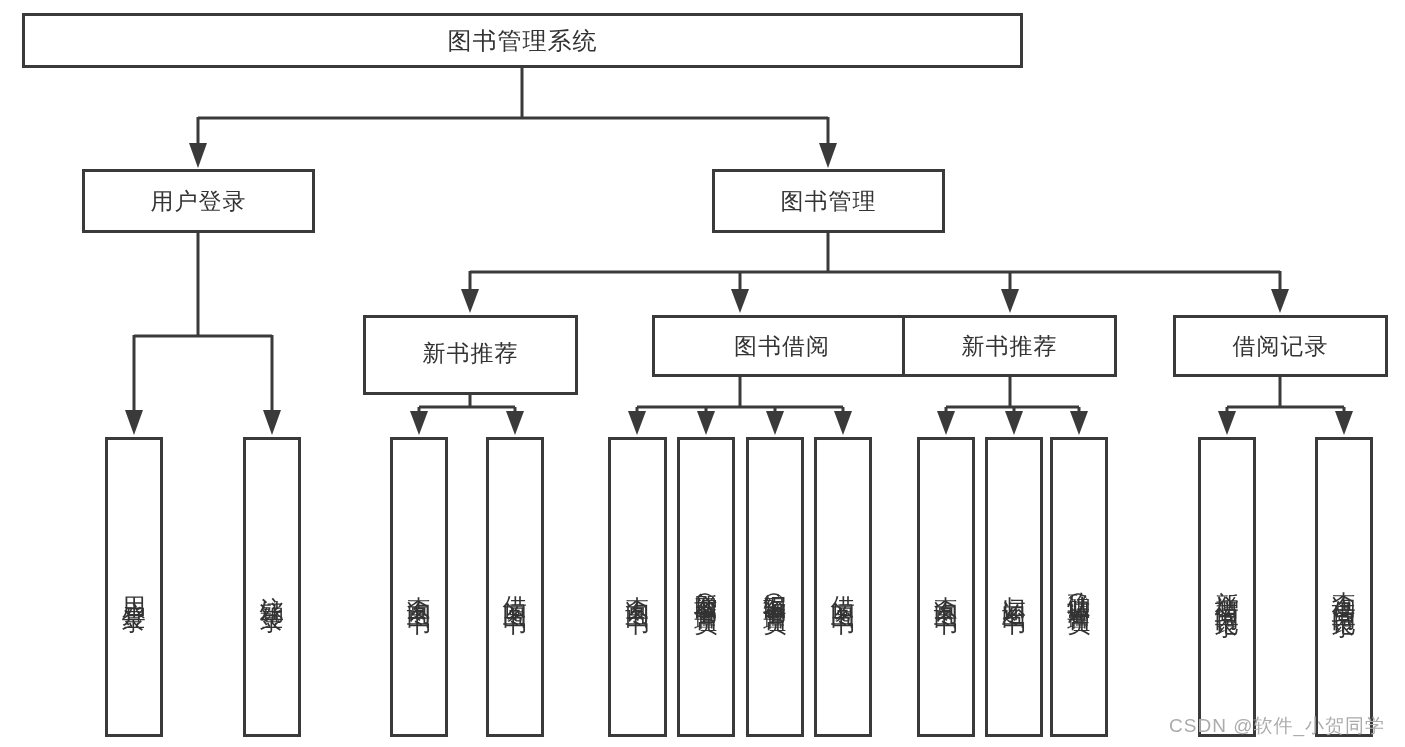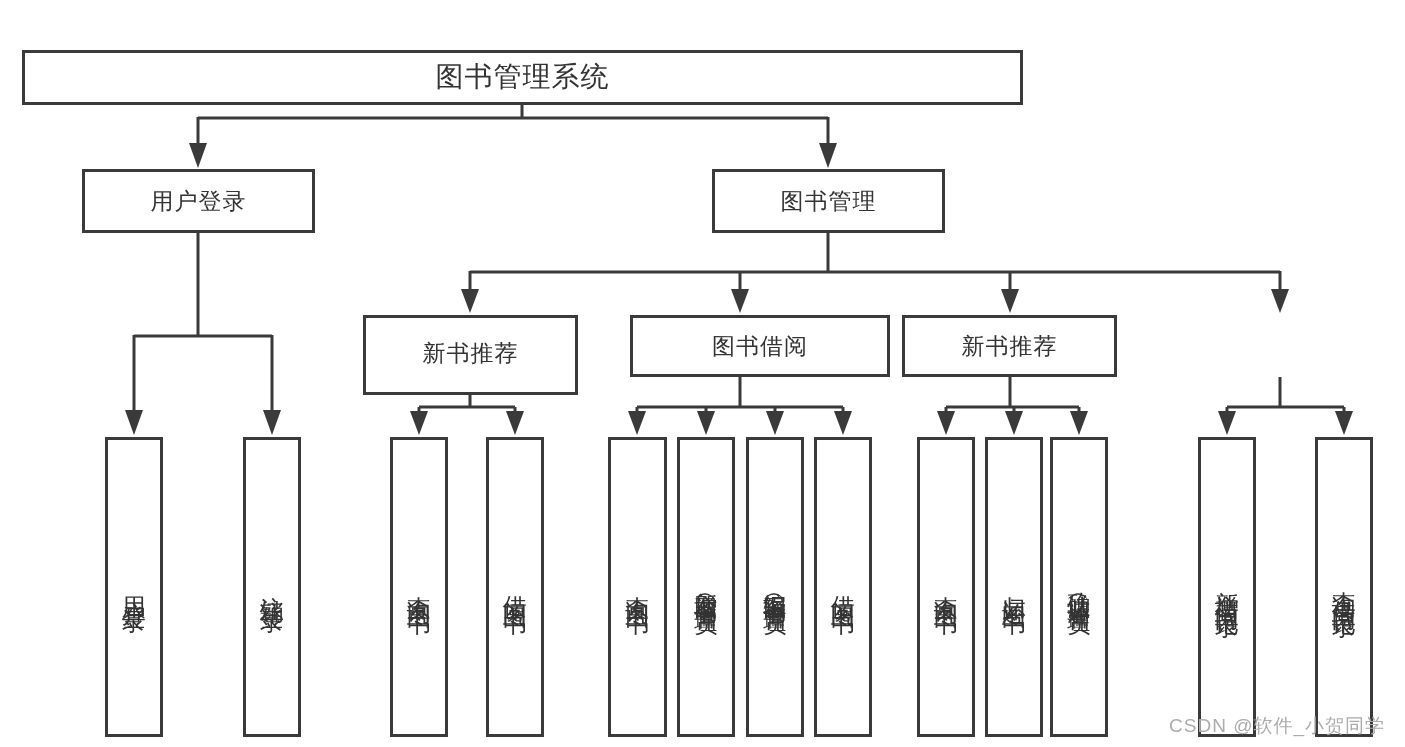--- a/index.html
+++ b/index.html
@@ -32,22 +32,21 @@
     align-items: center;
     justify-content: center;
     text-align: center;
     line-height: 1.15;
   }
   .h-node {
     font-size: 23px;
     letter-spacing: 1px;
   }
   .root-node {
-    font-size: 28px;
-    margin-top: 37px;
+    font-size: 24px;
   }
   .v-node {
     writing-mode: vertical-rl;
     text-orientation: mixed;
     font-size: 24px;
     letter-spacing: 5px;
   }
   .v-node.long {
     letter-spacing: 3px;
     font-size: 23px;
@@ -106,22 +105,23 @@
       <polygon points="1344,435 1335,411 1353,411"></polygon>
     </g>
   </svg>
 
   <div class="node h-node root-node" style="left:22px; top:13px; width:1001px; height:55px;">图书管理系统</div>
 
   <div class="node h-node" style="left:82px; top:169px; width:233px; height:64px;">用户登录</div>
   <div class="node h-node" style="left:712px; top:169px; width:233px; height:64px;">图书管理</div>
 
   <div class="node h-node" style="left:363px; top:315px; width:215px; height:80px;font-family:Liberation Mono, monospace;">新书推荐</div>
-  <div class="node h-node" style="left:630px; top:315px; width:260px; height:62px;">图书借阅</div>
+  <div class="node h-node" style="left:652px; top:315px; width:260px; height:62px;">图书借阅</div>
   <div class="node h-node" style="left:902px; top:315px; width:215px; height:62px;">新书推荐</div>
+  <div class="node h-node" style="left:1173px; top:315px; width:215px; height:62px;">借阅记录</div>
 
   <div class="node v-node" style="left:105px; top:437px; width:58px; height:300px;">用户登录</div>
   <div class="node v-node" style="left:243px; top:437px; width:58px; height:300px;">注销登录</div>
 
   <div class="node v-node" style="left:390px; top:437px; width:58px; height:300px;">查询图书</div>
   <div class="node v-node" style="left:486px; top:437px; width:58px; height:300px;">借阅图书</div>
 
   <div class="node v-node" style="left:608px; top:437px; width:59px; height:300px;">查询图书</div>
   <div class="node v-node long" style="left:677px; top:437px; width:58px; height:300px;">新增图书（管理员）</div>
   <div class="node v-node long" style="left:746px; top:437px; width:58px; height:300px;">编辑图书（管理员）</div>

